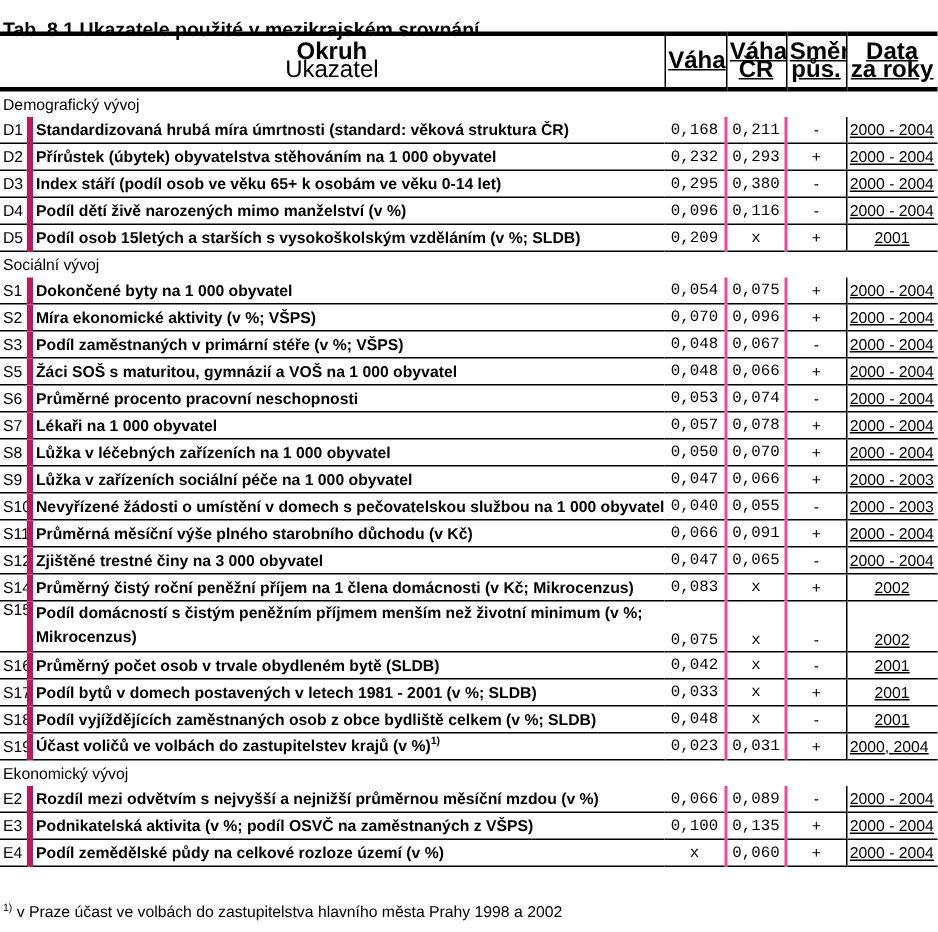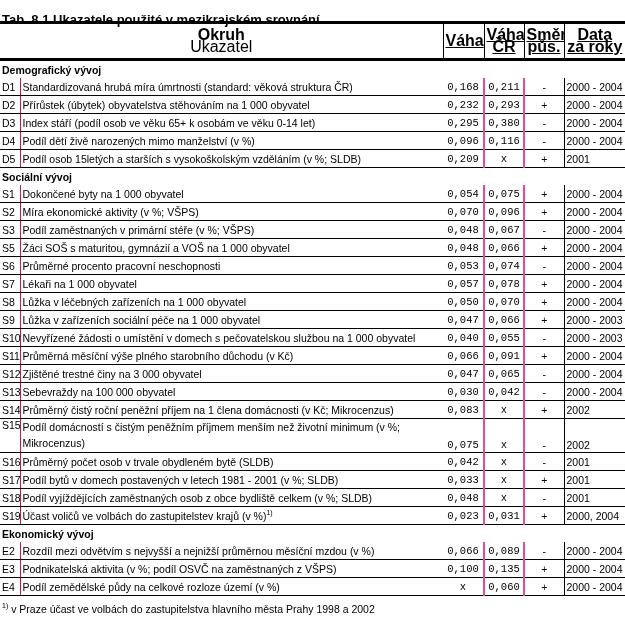--- a/index.html
+++ b/index.html
@@ -5,27 +5,27 @@
   html, body { margin:0; padding:0; background:#fff; }
   body { width:625px; height:621px; overflow:hidden; font-family:"Liberation Sans", sans-serif; color:#000; }
   .title { position:absolute; left:2px; top:12px; font-size:13px; font-weight:bold; letter-spacing:0; }
   .wrap { position:absolute; left:0; top:21px; width:625px; }
   table { border-collapse:collapse; width:625px; table-layout:fixed; font-size:10.5px; }
   td, th { padding:0 2px; height:17px; white-space:nowrap; overflow:hidden; vertical-align:middle; }
   th { font-weight:bold; font-size:16px; line-height:12px; height:34px; }
   .hdr th { border-top:3px solid #000; border-bottom:3px solid #000; }
   .hdr th + th { border-left:1px solid #000;text-decoration:underline; }
   .hdr .sub { font-weight:normal; }
-  .sec td { font-weight:bold; height:17px; padding-left:2px; }
+  .sec td { font-weight:normal; height:17px; padding-left:2px; }
   .row td { border-bottom:1px solid #000; }
-  .row td.txt { border-left:1px solid #be185d; }
+  .row td.txt { border-left:4px solid #be185d;font-weight:bold; }
   .row td.num { text-align:center; border-right:2px solid #ec4899;font-family:Liberation Mono, monospace; }
   .row td.sm { text-align:center; }
-  .row td.yr { border-left:1px solid #000; }
-  .row td.yr.c { text-align:left; }
+  .row td.yr { border-left:1px solid #000;text-decoration:underline; }
+  .row td.yr.c { text-align:center; }
   .row.tall td { height:32px; vertical-align:bottom; padding-bottom:1px; }
   .row.tall td.code, .row.tall td.txt { vertical-align:top; }
   .row.tall td.txt { white-space:normal; line-height:16px; }
   sup { font-size:7px; }
   .foot { position:absolute; left:2px; top:602px; font-size:10.5px; }
 </style>
 </head>
 <body>
 
 <div class="title">Tab. 8.1 Ukazatele použité v mezikrajském srovnání</div>
@@ -190,28 +190,20 @@
         </tr>
         <tr class="row">
           <td class="code"><span>S12</span></td>
           <td class="txt"><span>Zjištěné trestné činy na 3 000 obyvatel</span></td>
           <td class="num"><span>0,047</span></td>
           <td class="num"><span>0,065</span></td>
           <td class="sm"><span>-</span></td>
           <td class="yr"><span>2000 - 2004</span></td>
         </tr>
         <tr class="row">
-          <td class="code"><span>S13</span></td>
-          <td class="txt"><span>Sebevraždy na 100 000 obyvatel</span></td>
-          <td class="num"><span>0,030</span></td>
-          <td class="num"><span>0,042</span></td>
-          <td class="sm"><span>-</span></td>
-          <td class="yr"><span>2000 - 2004</span></td>
-        </tr>
-        <tr class="row">
           <td class="code"><span>S14</span></td>
           <td class="txt"><span>Průměrný čistý roční peněžní příjem na 1 člena domácnosti (v Kč; Mikrocenzus)</span></td>
           <td class="num"><span>0,083</span></td>
           <td class="num"><span>x</span></td>
           <td class="sm"><span>+</span></td>
           <td class="yr c"><span>2002</span></td>
         </tr>
         <tr class="row tall">
           <td class="code"><span>S15</span></td>
           <td class="txt"><span>Podíl domácností s čistým peněžním příjmem menším než životní minimum (v %; Mikrocenzus)</span></td>

